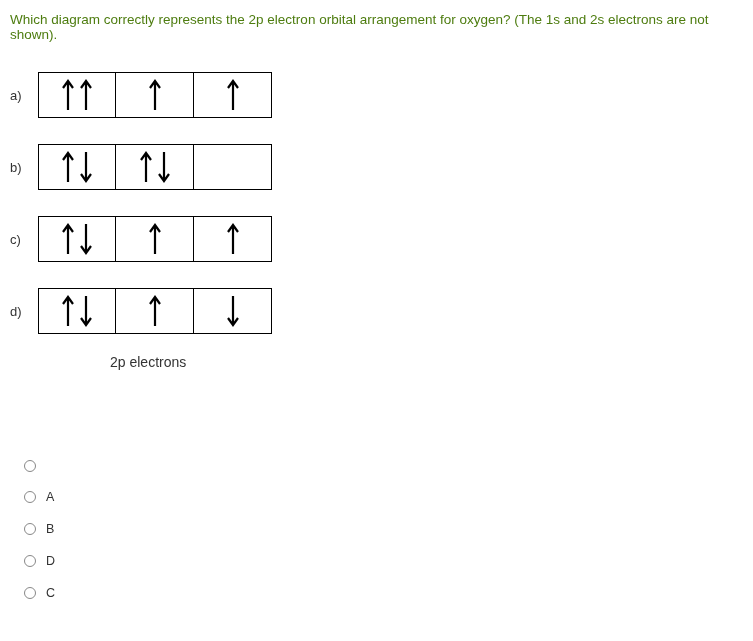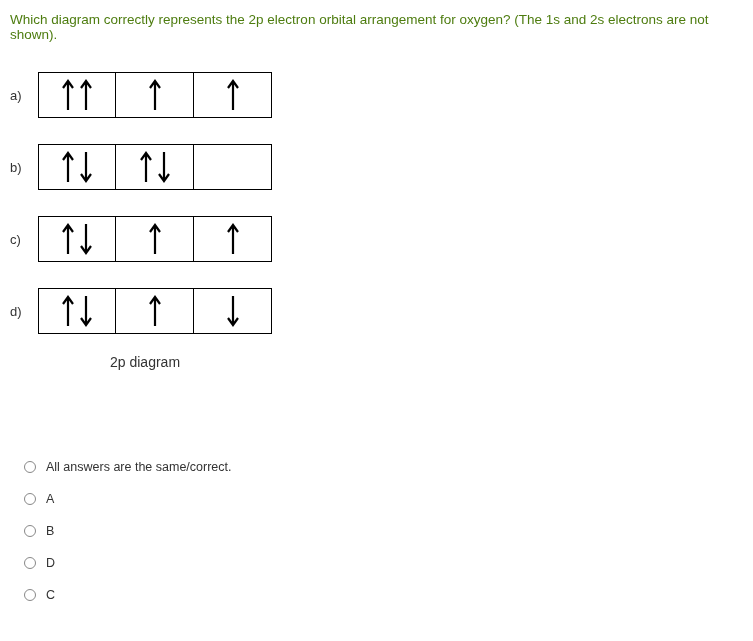--- a/index.html
+++ b/index.html
@@ -167,26 +167,25 @@
         </svg>
     </div>
     <div class="box">
       <svg class="arrow" viewBox="0 0 14 34">
           <path d="M7 2 L7 30 M2 24 L7 31 L12 24" stroke="#000" stroke-width="2.2" fill="none"></path>
         </svg>
     </div>
   </div>
 </div>
 
-<div class="caption">2p diagram</div>
+<div class="caption">2p electrons</div>
 
 <div class="answers">
   <div class="answer-option">
     <span class="radio"></span>
-    <span>All answers are the same/correct.</span>
   </div>
   <div class="answer-option">
     <span class="radio"></span>
     <span>A</span>
   </div>
   <div class="answer-option">
     <span class="radio"></span>
     <span>B</span>
   </div>
   <div class="answer-option">

